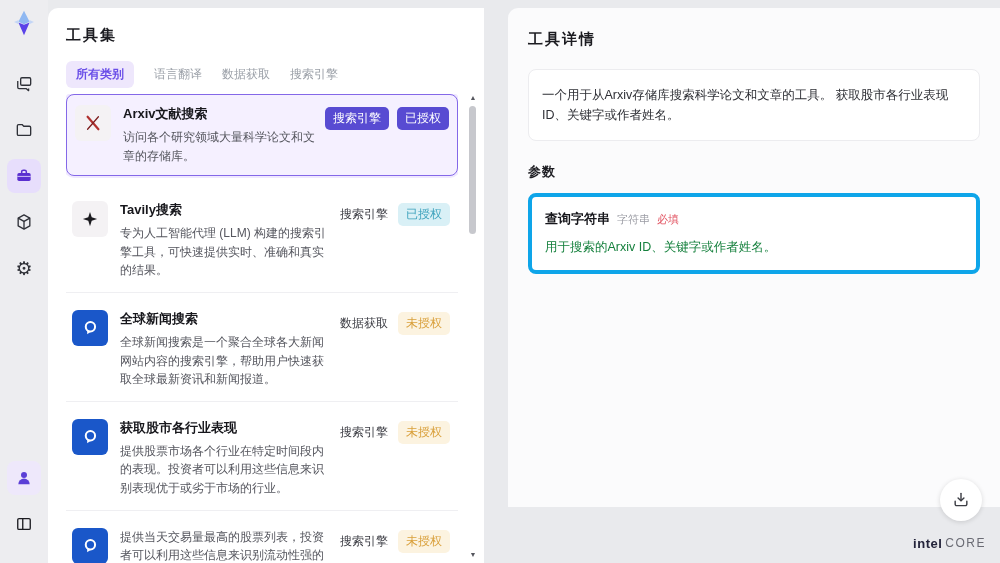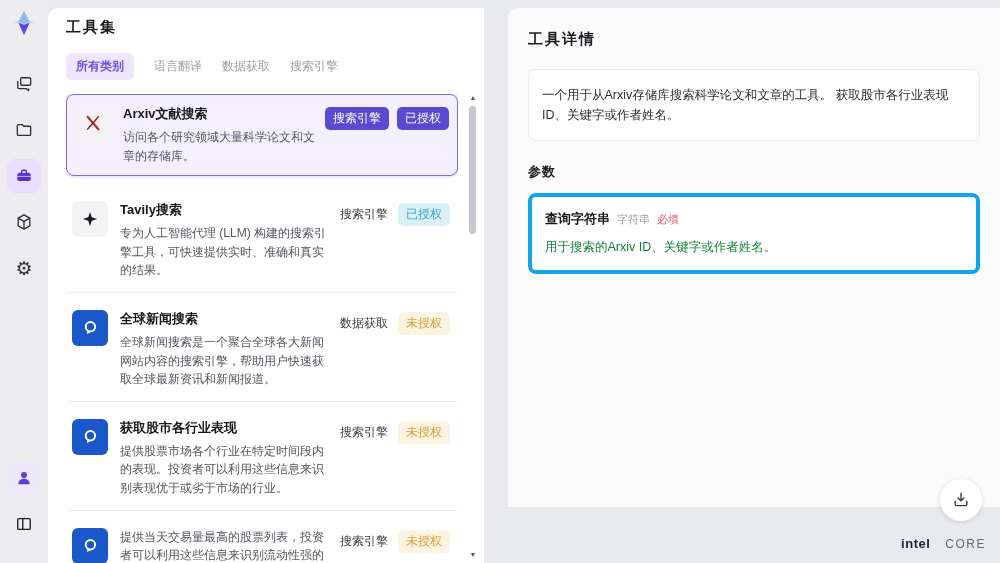--- a/index.html
+++ b/index.html
@@ -10,21 +10,21 @@
   .rail { position:absolute; left:0; top:0; width:48px; height:563px; background:#ededf0; display:flex; flex-direction:column; align-items:center; }
   .rail .logo { margin:9px 0 30px; }
   .rail-item { width:34px; height:34px; border-radius:8px; display:flex; align-items:center; justify-content:center; margin-bottom:12px; cursor:pointer; }
   .rail-item.active { background:#e7defc; }
   .rail-spacer { flex:1; }
   .rail-bottom { margin-bottom:10px; display:flex; flex-direction:column; align-items:center; }
   .rail-item.user-active { background:#eee8fb; }
   .gear-glyph { font-size:19px; color:#2f3138; line-height:1; }
 
   
-  .panel-left { position:absolute; left:48px; top:8px; width:436px; height:555px; background:#ffffff; border-top-left-radius:10px; padding:6px 24px 0 18px; }
+  .panel-left { position:absolute; left:48px; top:8px; width:436px; height:555px; background:#ffffff; border-top-left-radius:10px; padding:14px 24px 0 18px; }
   .page-title { font-size:15px; font-weight:bold; letter-spacing:2px; margin:4px 0 16px; }
   .tabs { display:flex; align-items:center; gap:20px; font-size:12px; margin-bottom:12px;font-family:Liberation Serif, serif; }
   .tab { color:#9ba0a8; cursor:pointer; white-space:nowrap; }
   .tab.active { background:#eee7fc; color:#6a4fe8; font-weight:bold; padding:5px 10px; border-radius:6px; }
 
   .tool-list { position:absolute; left:18px; right:26px; top:86px; bottom:0; overflow:hidden; }
 
   .tool-card { display:flex; background:#fff; border-bottom:1px solid #efeff2; padding:12px 8px 12px 6px; margin-bottom:5px; cursor:pointer; }
   .tool-card.selected { background:#f5f0ff; border:1px solid #8468e8; border-radius:8px; padding:10px 8px; margin-bottom:13px; box-shadow:0 0 0 2px #efe8ff;justify-content:center; }
   .tool-icon { width:36px; height:36px; border-radius:6px; background:#f4f2f4; display:flex; align-items:center; justify-content:center; flex-shrink:0; margin-right:12px; }
@@ -52,21 +52,21 @@
   .info-box { background:#fff; border:1px solid #ececef; border-radius:8px; padding:15px 13px; font-size:12.5px; color:#2e2f35; line-height:1.6; margin-bottom:22px; }
   .param-box { background:#fff; border:4px solid #0ea5e9; border-radius:8px; padding:13px; }
   .param-head { display:flex; align-items:baseline; gap:7px; margin-bottom:10px; }
   .param-name { font-size:13px; font-weight:bold; color:#17171c; }
   .param-type { font-size:11px; color:#9b9ca4; }
   .param-required { font-size:11px; color:#e25563; }
   .param-desc { font-size:12.5px; color:#15803d; line-height:1.5; }
 
   
   .download-fab { position:absolute; right:18px; bottom:42px; width:42px; height:42px; border-radius:50%; background:#fff; box-shadow:0 1px 5px rgba(0,0,0,0.14); display:flex; align-items:center; justify-content:center; cursor:pointer; }
-  .intel-brand { position:absolute; right:14px; bottom:12px; display:flex; align-items:center; gap:15px; }
+  .intel-brand { position:absolute; right:14px; bottom:12px; display:flex; align-items:flex-start; gap:3px; }
   .intel-left { font-size:13px; font-weight:bold; color:#23233a; letter-spacing:0.5px; }
   .intel-right { font-size:12px; color:#6a6b74; letter-spacing:1.5px; }
 
   svg { display:block; }
 </style>
 </head>
 <body>
 
 <div class="rail">
   <div class="logo">

